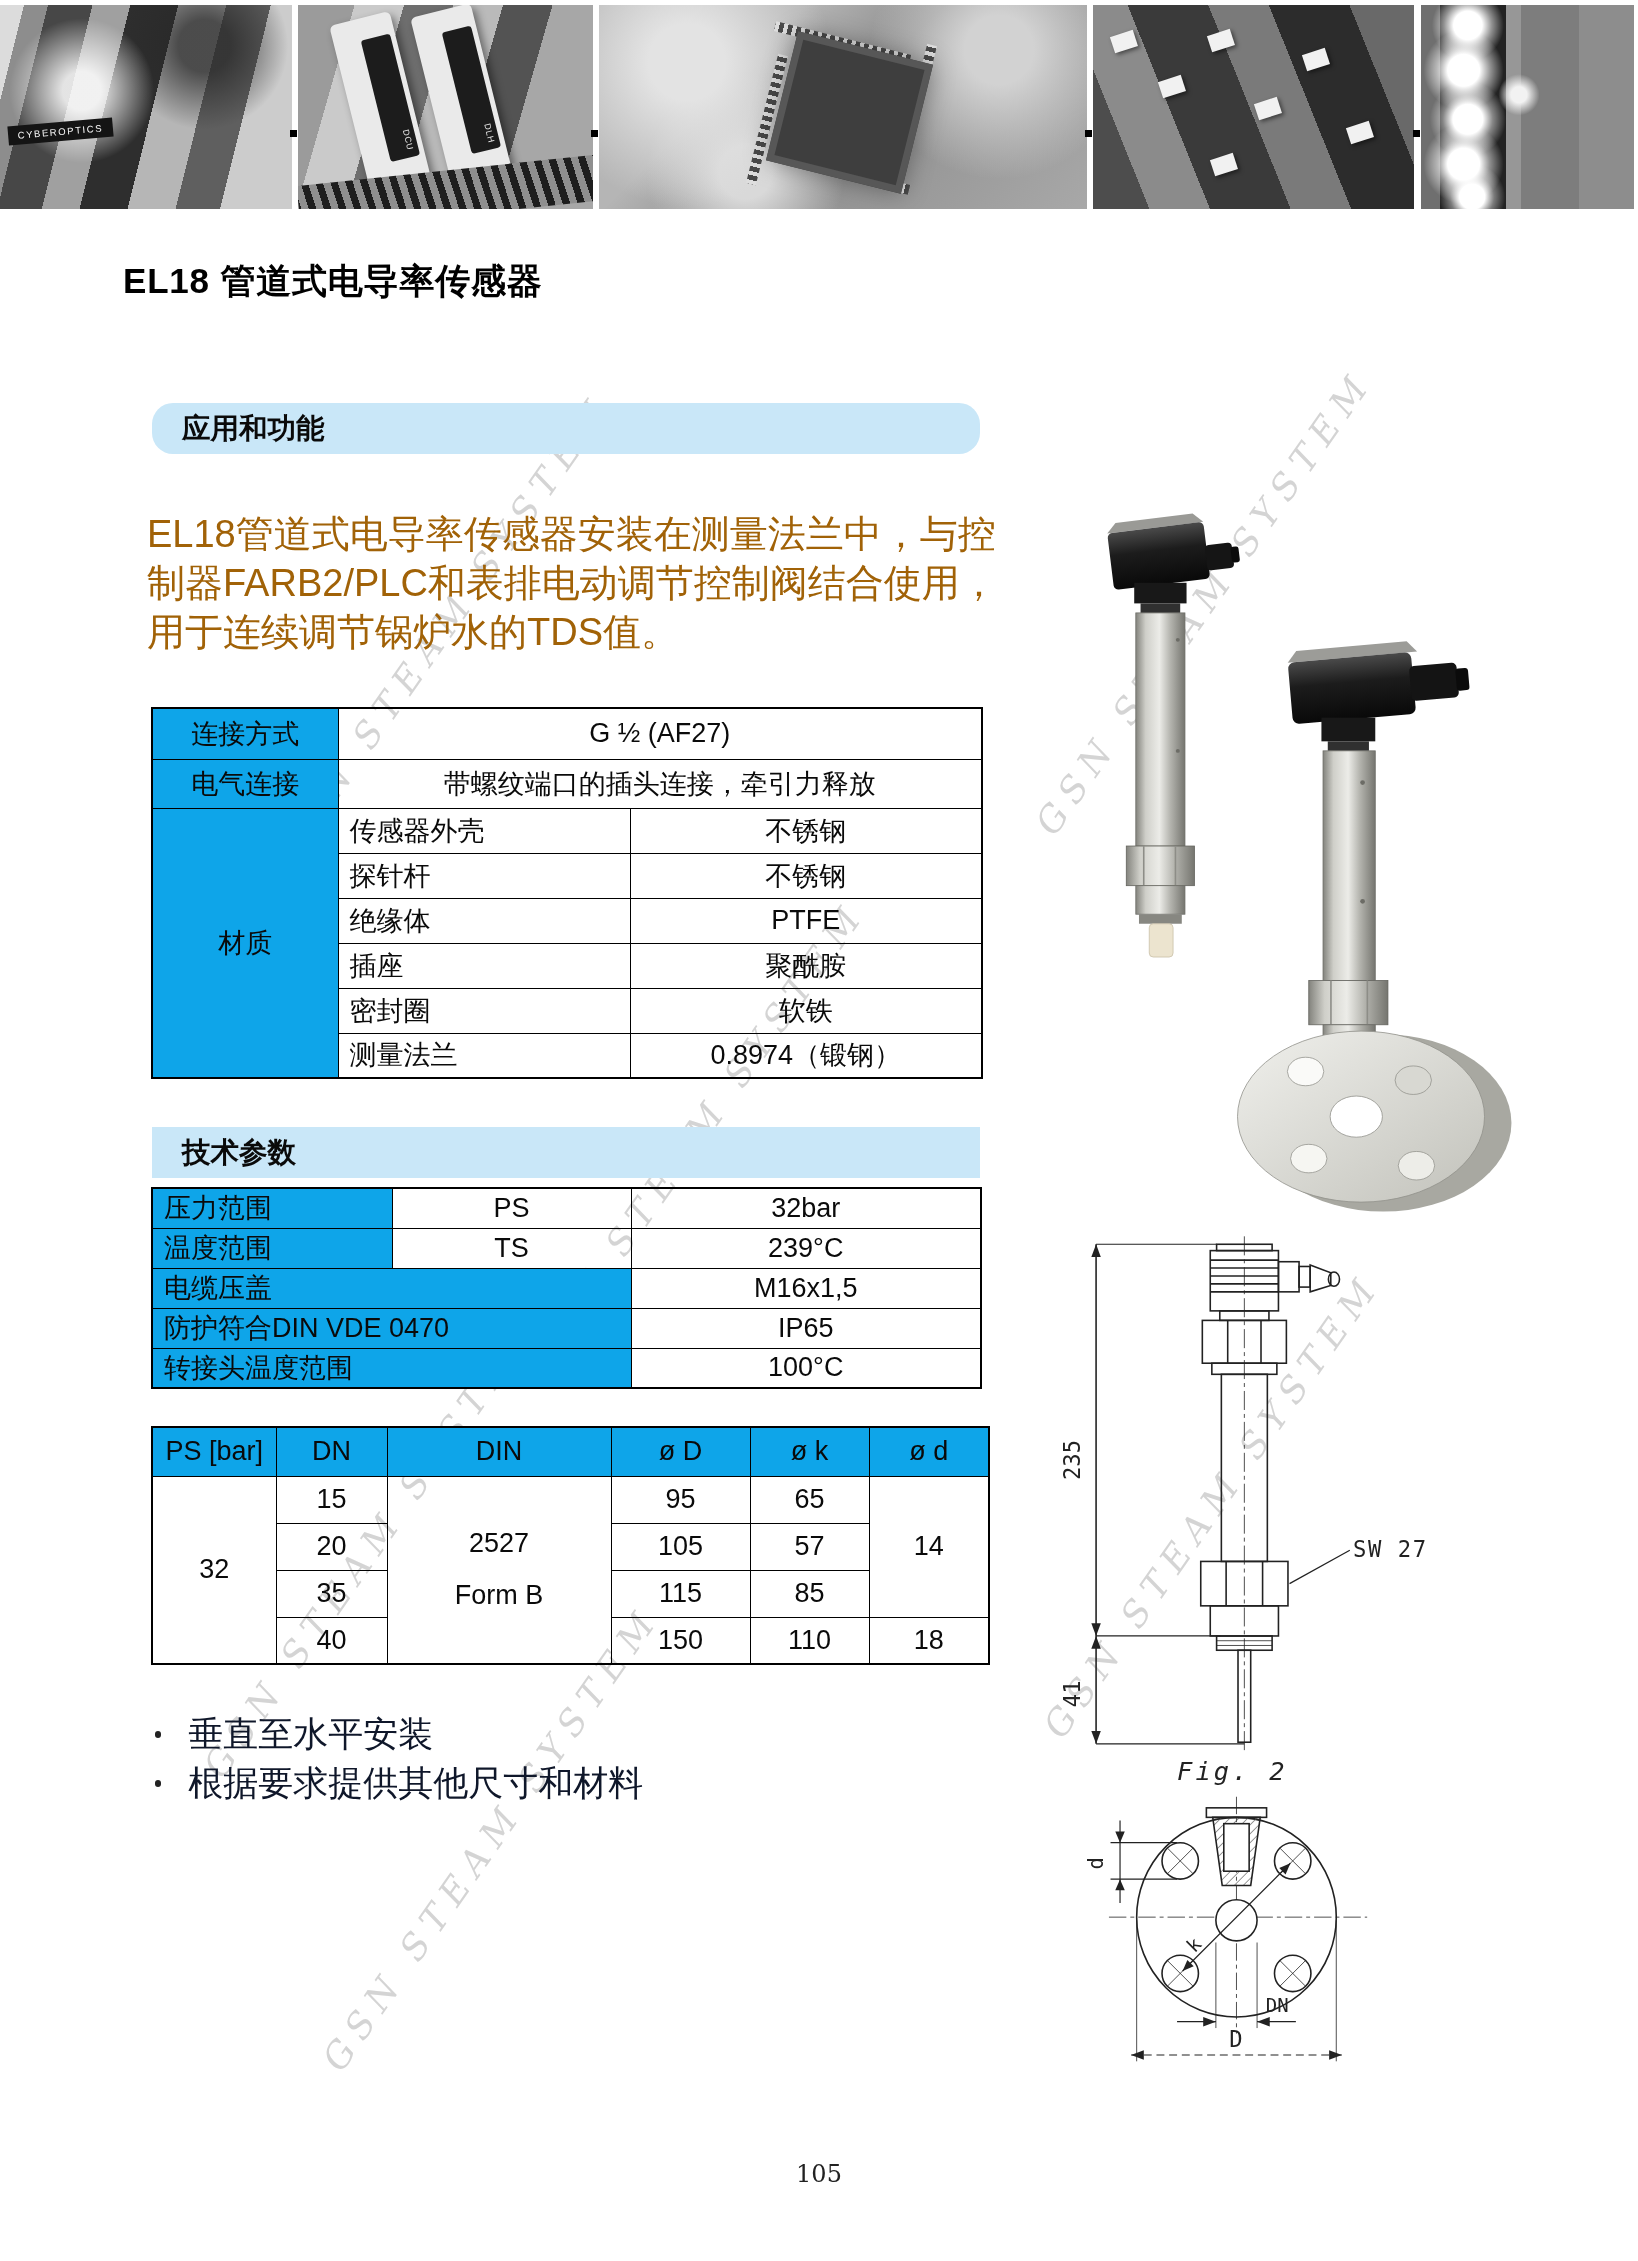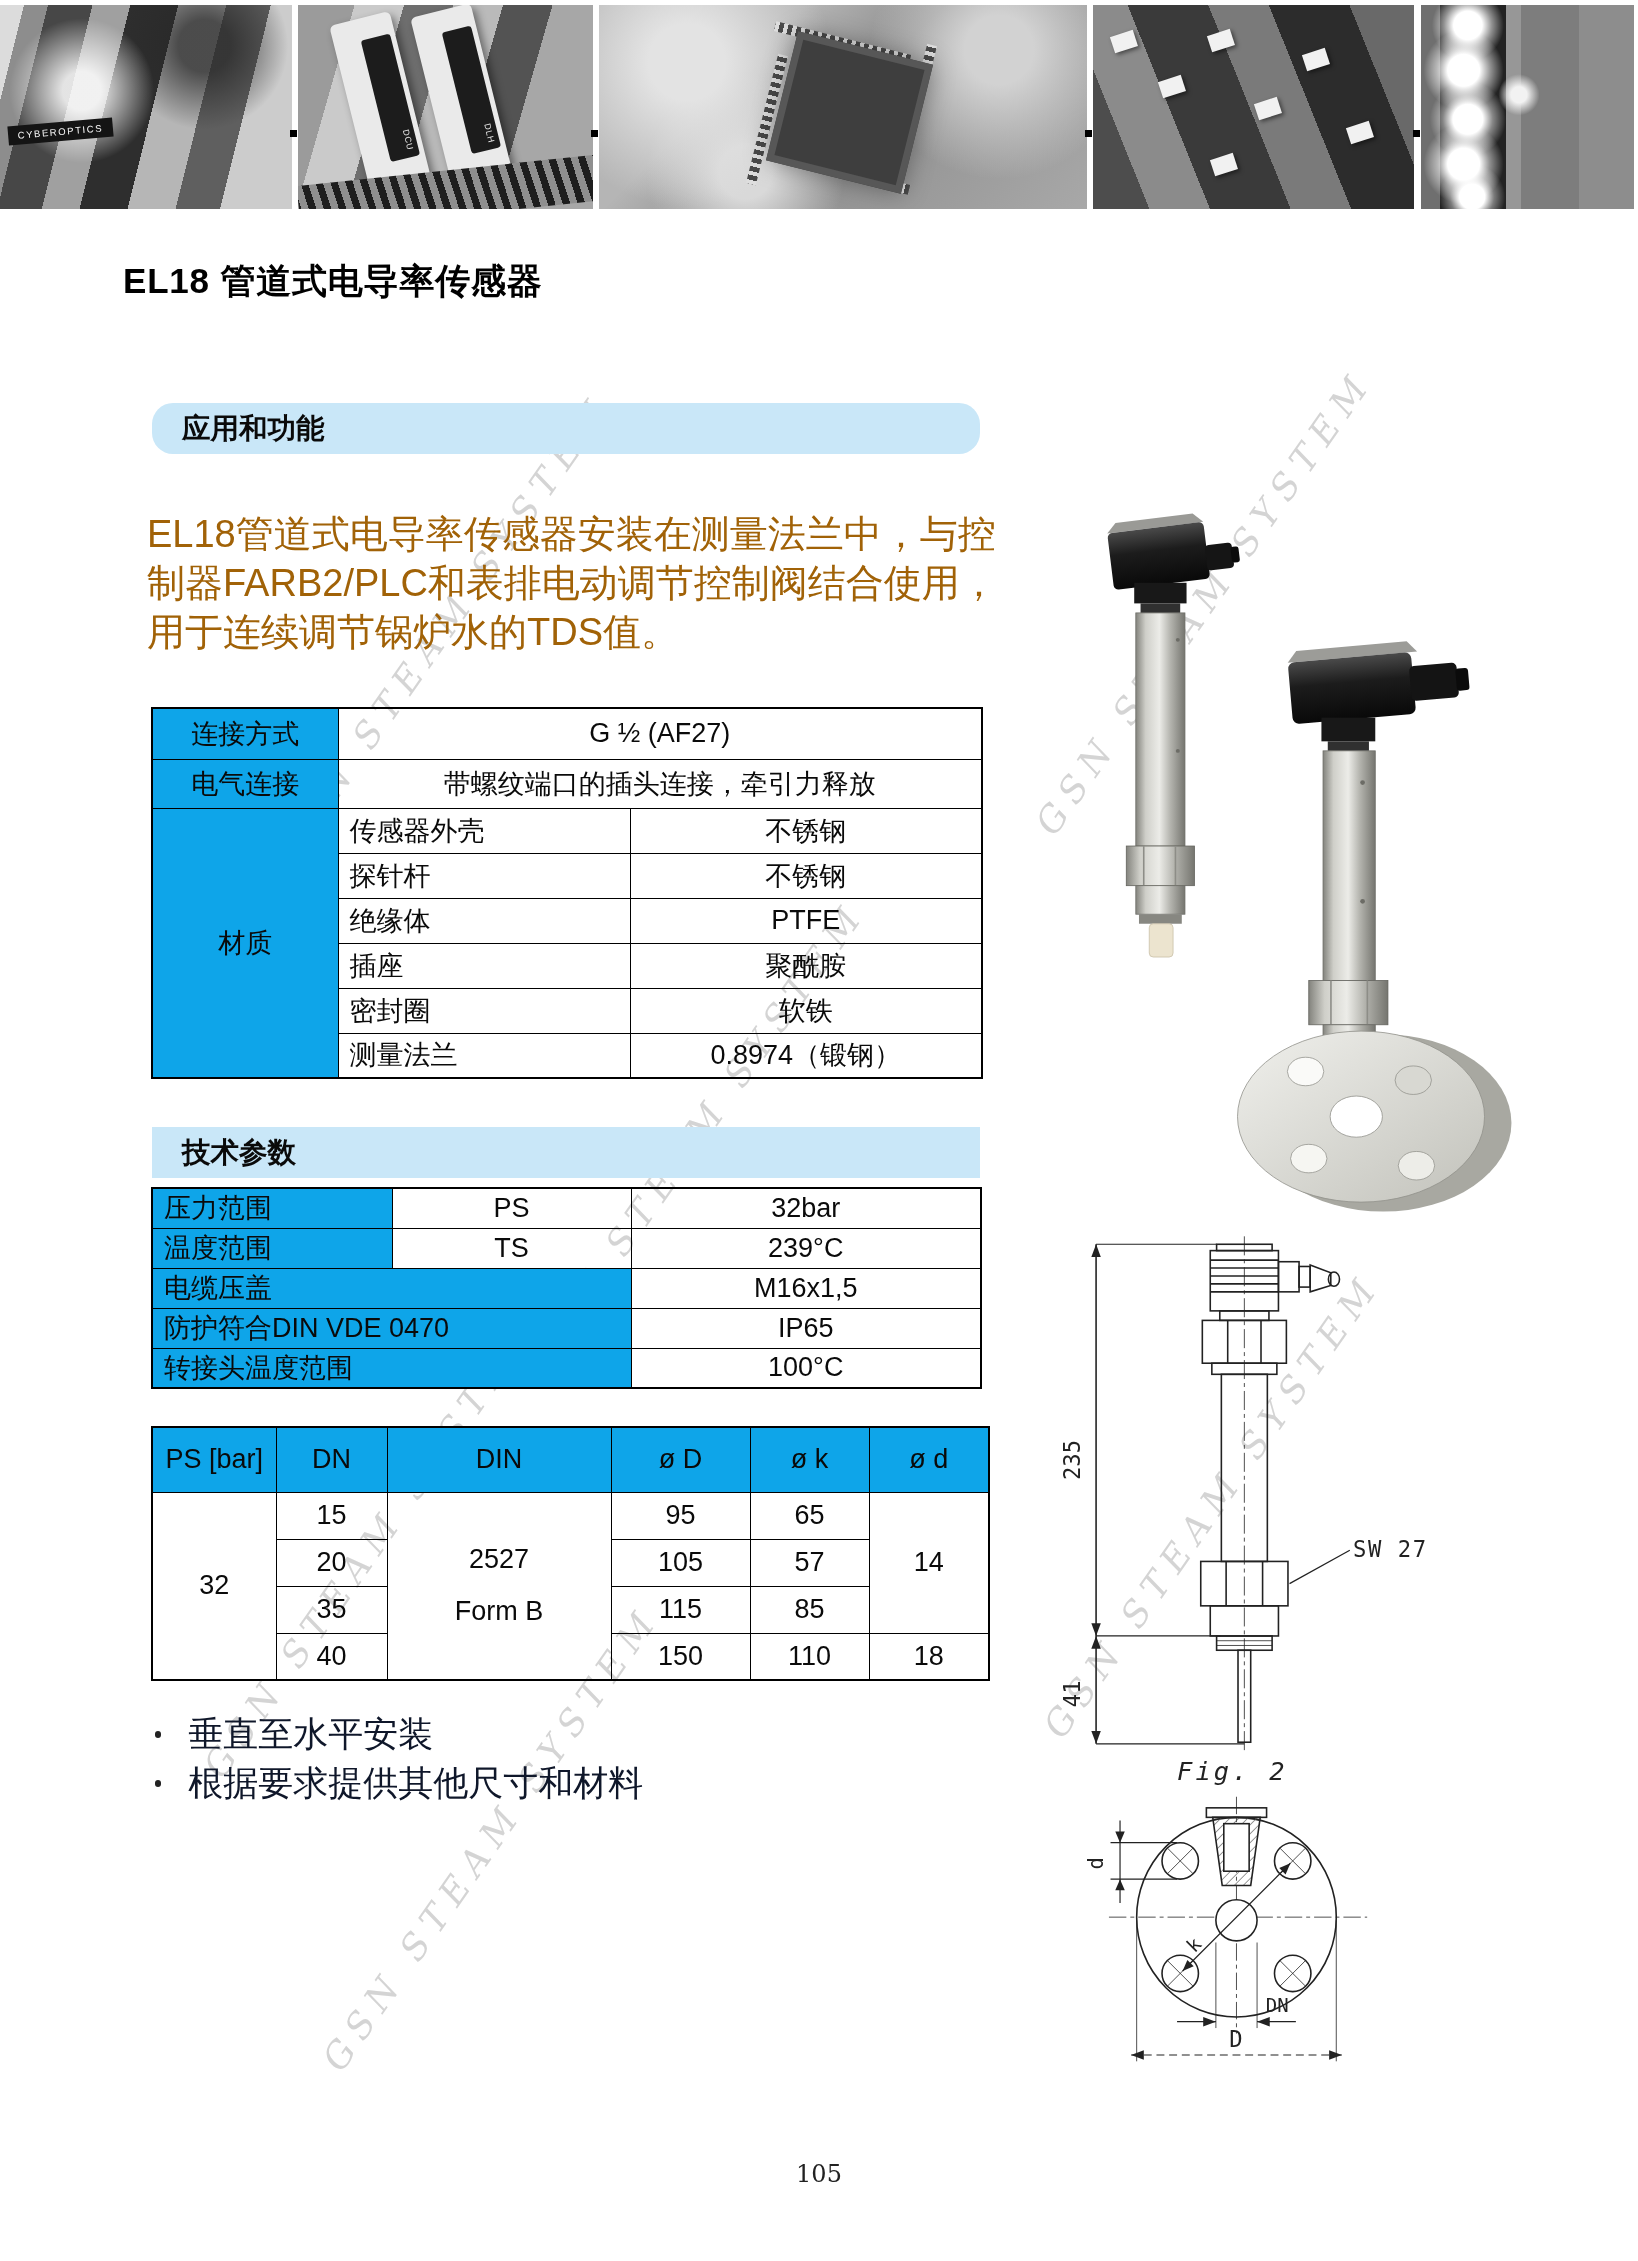--- a/index.html
+++ b/index.html
@@ -57,21 +57,21 @@
   .bodytext{position:absolute;left:147px;top:472px;width:862px;font-size:38px;line-height:49px;color:#a16207;}
 
   
   table.t{position:absolute;border-collapse:collapse;table-layout:fixed;font-size:27px;color:#0a0a0a;}
   table.t td{border:1.6px solid #000;vertical-align:middle;padding:0 11px;overflow:hidden;}
   table.t{border:2.4px solid #000;}
   td.c{text-align:center;}
   td.l{text-align:left;padding-left:17.4px;}
   td.tint{background:#0ea5e9;}
   tr.h64{height:51px;} tr.h62{height:49px;} tr.h57{height:45px;} tr.h50{height:40px;}
-  tr.h62b{height:65px;margin-left:48px;} tr.h59{height:47px;}
+  tr.h62b{height:49px;margin-left:48px;} tr.h59{height:47px;}
   .din2{line-height:1.9;}
 
   
   .notes{position:absolute;left:155px;top:1710px;font-size:35px;color:#0f172a;}
   .note-row{display:flex;align-items:center;height:49px;}
   .bullet-dot{width:6.3px;height:6.3px;border-radius:50%;background:#222;margin-right:27px;flex:0 0 6.3px;}
 
   
   .wm{position:absolute;white-space:nowrap;font-family:"DejaVu Serif",serif;font-style:italic;
       font-size:36px;letter-spacing:9.5px;color:#ababab;opacity:.5;

